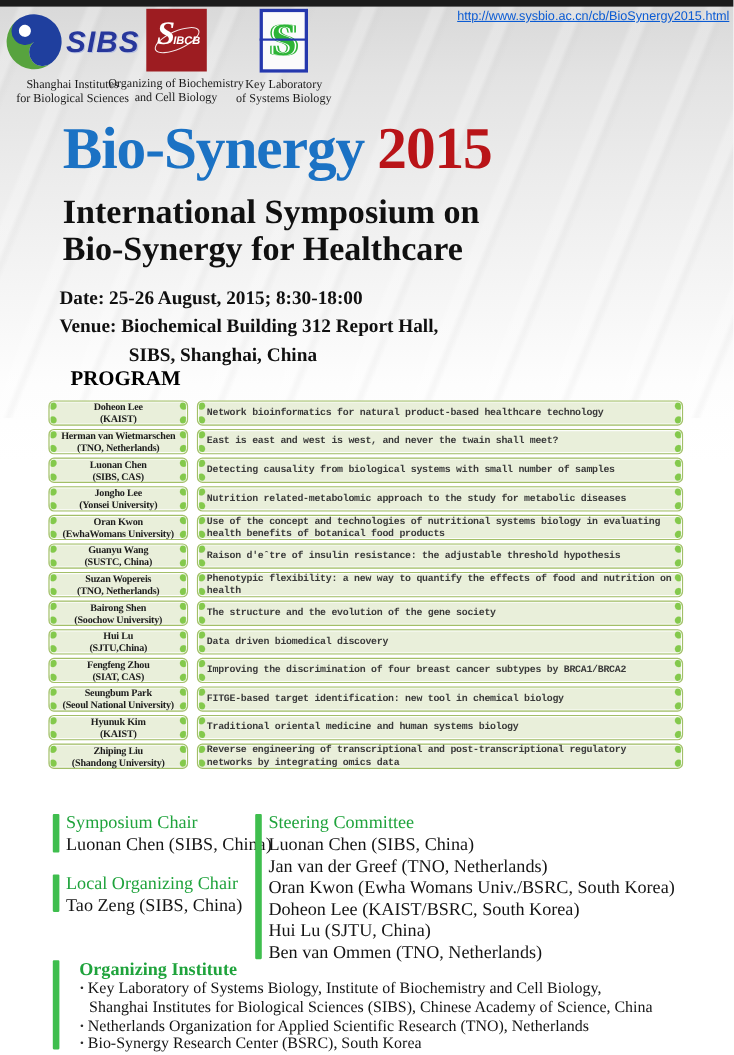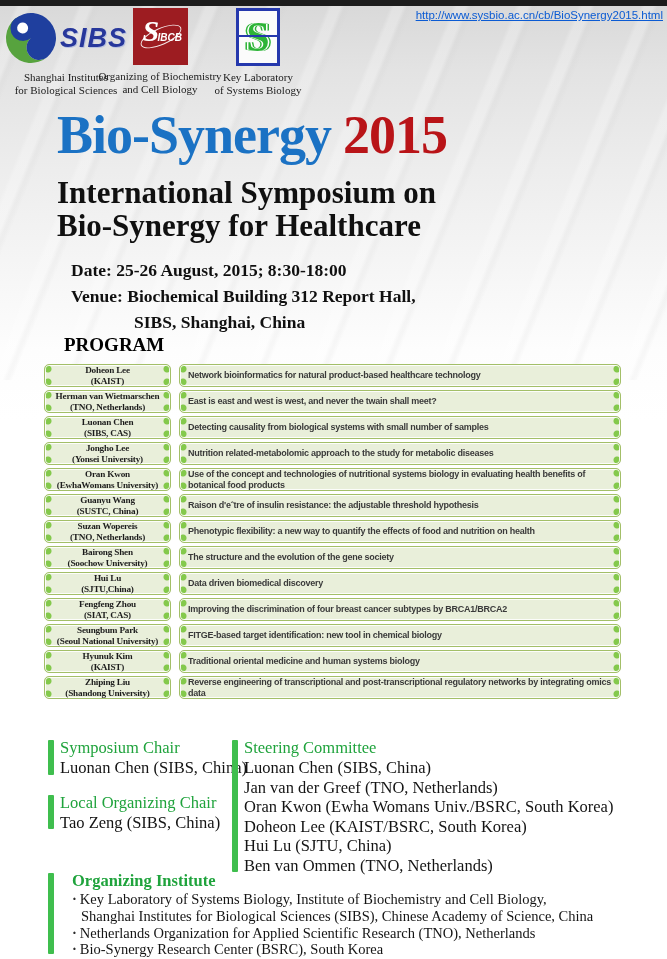--- a/index.html
+++ b/index.html
@@ -35,21 +35,21 @@
     font-size:11.5px;color:#0b5bd3;text-decoration:underline;}
 
   
   .title-block{position:absolute;left:57px;top:106px;}
   .main-title{font-size:54px;line-height:58px;font-weight:bold;letter-spacing:-1px;white-space:nowrap;}
   .main-title .t-name{color:#1b72c4;}
   .main-title .t-year{color:#b91418;margin-left:12px;}
   .subtitle{font-size:31px;line-height:33px;font-weight:bold;color:#101010;margin-top:12px;}
 
   
-  .details{position:absolute;left:71px;top:257px;font-size:17.5px;font-weight:bold;color:#101010;line-height:26px;}
+  .details{position:absolute;left:54px;top:257px;font-size:17.5px;font-weight:bold;color:#101010;line-height:26px;}
   .venue2{padding-left:63px;}
   .program-label{position:absolute;left:64px;top:334px;font-size:19px;font-weight:bold;color:#000;}
 
   
   .ptable{position:absolute;left:44px;top:364px;width:577px;}
   .trow{display:flex;gap:8px;margin-bottom:3px;}
   .cell{box-sizing:border-box;border:1px solid #a3bf68;border-radius:5px;background-color:#e9efda;
     box-shadow:inset 0 0 0 1px rgba(255,255,255,.85);
     background-image:
       radial-gradient(circle 4px at 3px 4px,#84c94c 0 3px,rgba(132,201,76,0) 4px),
@@ -59,21 +59,21 @@
   .speaker-cell{width:127px;flex:0 0 127px;height:23px;display:flex;flex-direction:column;
     align-items:center;justify-content:center;text-align:center;}
   .title-cell{flex:1;height:23px;display:flex;align-items:center;padding:0 8px;}
   .hrow .cell{height:24px;}
   .hcell-speaker{width:127px;flex:0 0 127px;display:flex;align-items:center;justify-content:center;
     font-family:"Liberation Sans",sans-serif;font-size:13px;color:#141414;}
   .hcell-title{flex:1;display:flex;align-items:center;justify-content:center;
     font-family:"Liberation Sans",sans-serif;font-size:13px;color:#98a1a4;}
   .sp-name,.sp-aff{font-size:9.2px;line-height:10.5px;font-weight:bold;color:#1c1c1c;
     letter-spacing:-0.2px;white-space:nowrap;}
-  .talk-title{font-family:Liberation Sans, sans-serif;font-size:9px;line-height:10.5px;
+  .talk-title{font-family:Liberation Mono, monospace;font-size:9px;line-height:10.5px;
     font-weight:bold;color:#3a3a3a;letter-spacing:-0.25px;}
 
   
   .committees{position:absolute;left:48px;top:737px;width:573px;}
   .col-left{position:absolute;left:0;top:0;width:182px;}
   .col-right{position:absolute;left:184px;top:0;width:389px;}
   .cblock{position:relative;padding-left:12px;margin-bottom:14px;}
   .vbar{position:absolute;left:0;top:3px;bottom:3px;width:6px;background:#3fbe4e;border-radius:1px;}
   .cheading{font-size:16.5px;line-height:21px;font-weight:normal;color:#1fa33c;white-space:nowrap;}
   .cmember{font-size:16.5px;line-height:19.5px;color:#141414;white-space:nowrap;}

